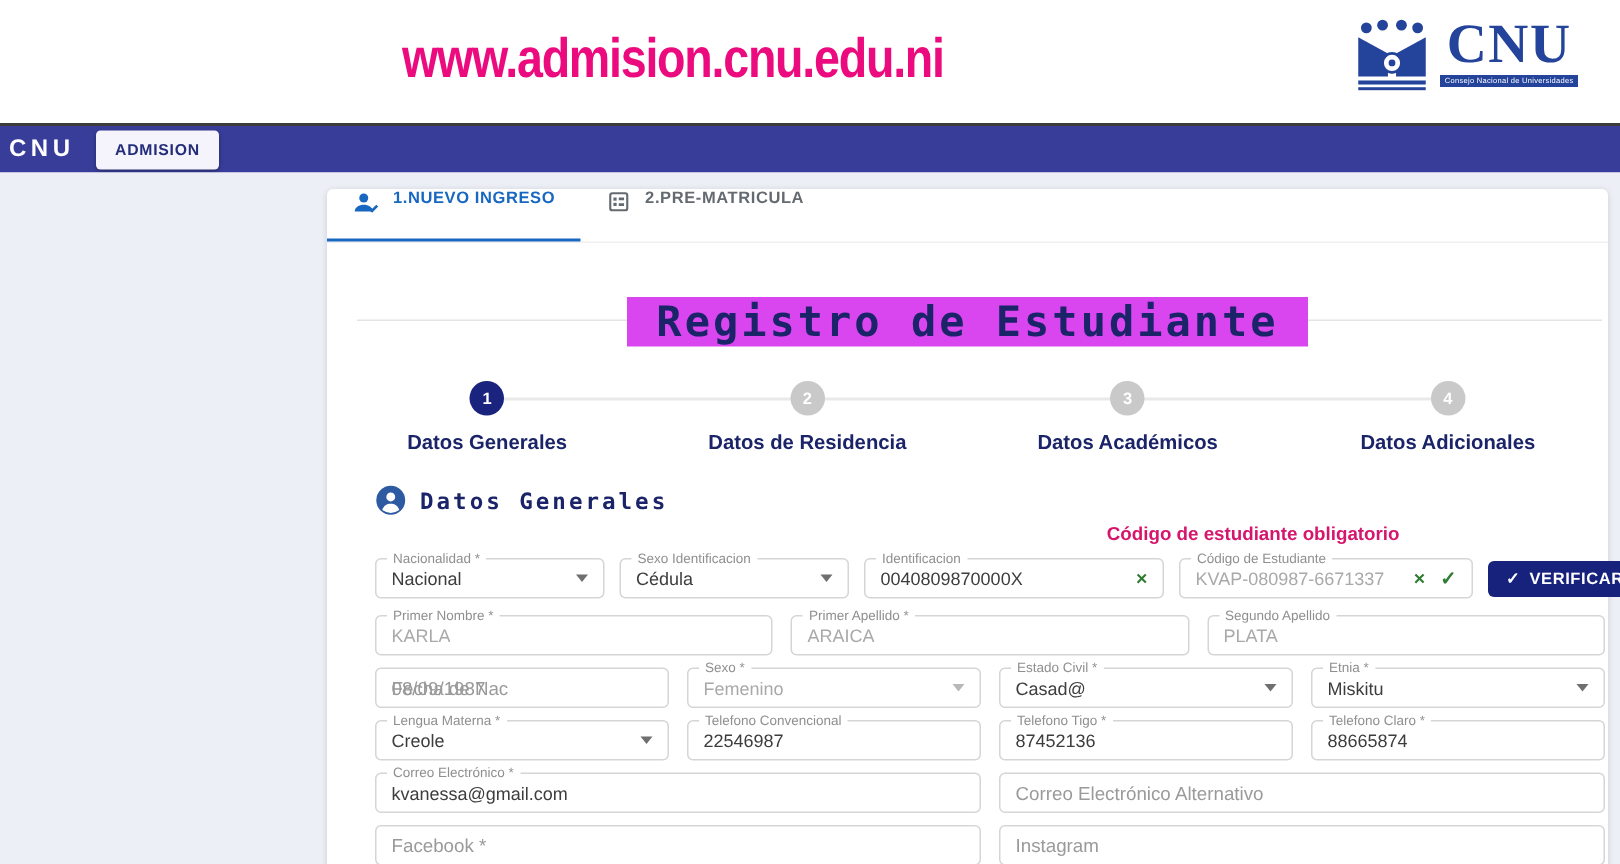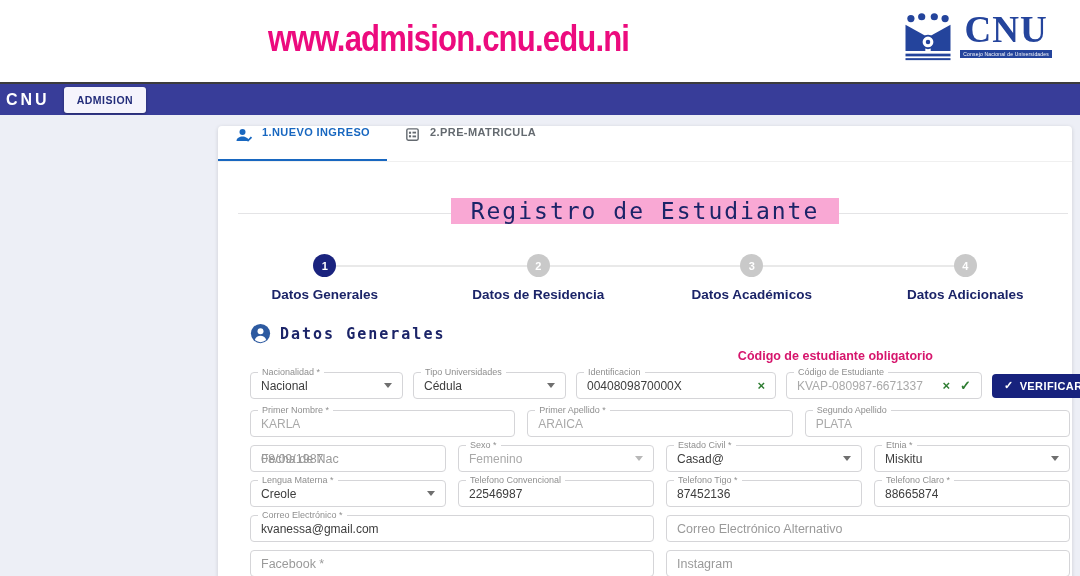--- a/index.html
+++ b/index.html
@@ -37,22 +37,22 @@
   .tabbar { display:flex; height:36px; border-bottom:1px solid #f0f0f0; }
   .tab { display:flex; align-items:flex-start; gap:9px; padding:0 17px; font-size:11px;
     font-weight:bold; letter-spacing:.4px; color:#646a70; cursor:pointer; position:relative; }
   .tab.active { color:#1867c0; }
   .tab.active::after { content:""; position:absolute; left:0; right:0; bottom:0; height:2px;
     background:#1867c0; }
 
   
   .titlewrap { position:relative; margin-top:36px; height:30px; text-align:center; }
   .hline { position:absolute; left:20px; right:4px; top:50%; height:1px; background:#e4e4e6; }
-  .title { position:relative; display:inline-block; background:#f9a8d4; padding:0 20px;
-    font-family:"DejaVu Sans Mono", monospace; font-weight:normal; font-size:23px;
+  .title { position:relative; display:inline-block; background:#d946ef; padding:0 20px;
+    font-family:"DejaVu Sans Mono", monospace; font-weight:bold; font-size:28px;
     letter-spacing:2px; color:#1b2468; }
 
   
   .stepper { position:relative; margin-top:26px; height:24px; }
   .stepline { position:absolute; left:12.5%; right:12.5%; top:11px; height:2px; background:#e9e9e9; }
   .steps { position:relative; display:flex; }
   .step { flex:1; display:flex; justify-content:center; }
   .circ { width:23px; height:23px; border-radius:50%; background:#c9c9c9; color:#fff;
     font-size:11px; font-weight:bold; display:flex; align-items:center; justify-content:center; }
   .circ.active { background:#1a237e; }
@@ -190,21 +190,21 @@
 
     <div class="form">
 
       <div class="r1">
         <div class="fld w130">
           <span class="flabel">Nacionalidad *</span>
           <span class="fval">Nacional</span>
           <span class="arrow"></span>
         </div>
         <div class="fld w130">
-          <span class="flabel">Tipo Universidades</span>
+          <span class="flabel">Sexo Identificacion</span>
           <span class="fval">Cédula</span>
           <span class="arrow"></span>
         </div>
         <div class="fld w199">
           <span class="flabel">Identificacion</span>
           <span class="fval">0040809870000X</span>
           <span class="gicon">×</span>
         </div>
         <div class="fld w196">
           <span class="flabel">Código de Estudiante</span>

